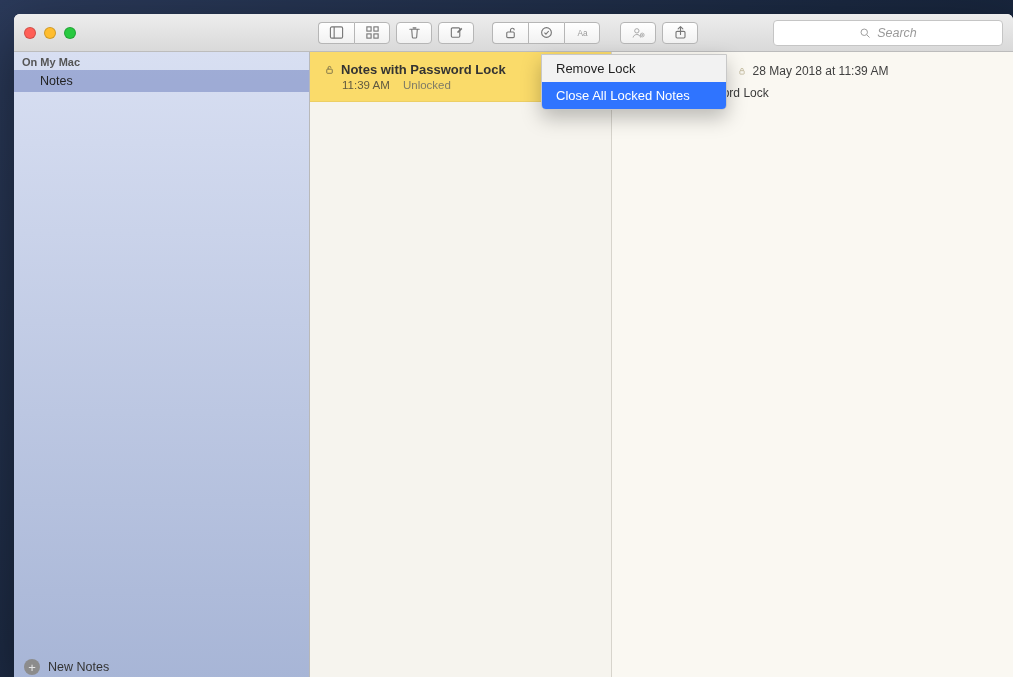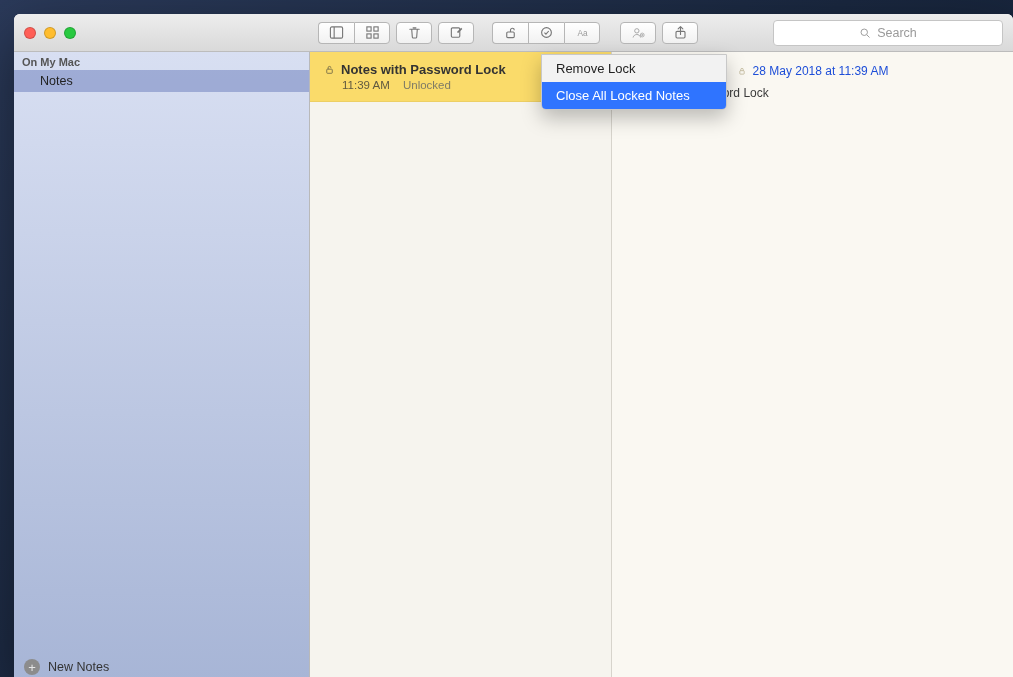--- a/index.html
+++ b/index.html
@@ -38,21 +38,21 @@
 }
 .tb-btn svg { width: 15px; height: 15px; display: block; }
 .seg { display: flex; }
 .seg .tb-btn { border-radius: 0; border-right-width: 0; }
 .seg .tb-btn:first-child { border-top-left-radius: 4px; border-bottom-left-radius: 4px; }
 .seg .tb-btn:last-child { border-top-right-radius: 4px; border-bottom-right-radius: 4px; border-right-width: 1px; }
 
 .search {
   flex: 1; height: 26px; background: #fff; border: 1px solid #c5c5c5; border-radius: 4px;
   display: flex; align-items: center; justify-content: center; color: #9a9a9a; font-size: 12.5px;
-  gap: 6px; max-width: 230px; margin-left: auto;
+  gap: 6px; max-width: 230px; margin-left: auto; font-style: italic;
 }
 .search svg { width: 12px; height: 12px; }
 
 
 .body { flex: 1; display: flex; min-height: 0; }
 .sidebar {
   width: 296px; background: linear-gradient(#d8dff2, #a7b5d6);
   display: flex; flex-direction: column; border-right: 1px solid #b9b9b9;
 }
 .sb-section { padding: 4px 6px 2px 8px; color: #555; font-size: 11px; font-weight: 700; }
@@ -79,21 +79,21 @@
 .note-row.selected { background: #fadb6a; }
 .note-row .hdr { display: flex; align-items: center; gap: 6px; color: #333; font-size: 13px; font-weight: 600; }
 .note-row .hdr svg { width: 11px; height: 11px; flex: 0 0 auto; }
 .note-row .meta { margin-top: 2px; font-size: 11.5px; color: #7f7b66; padding-left: 18px; }
 .note-row .meta .time { color: #5f5940; margin-right: 10px; }
 
 .editor {
   flex: 1; background: #faf8f2; display: flex; flex-direction: column; min-width: 0;
 }
 .editor-top {
-  padding: 12px 16px 4px; font-size: 12px; color: #1d4ed8; display: flex; align-items: center; gap: 6px;
+  padding: 12px 16px 4px; font-size: 12px; color: #404040; display: flex; align-items: center; gap: 6px;
   justify-content: center;
 }
 .editor-top svg { width: 10px; height: 10px; }
 .editor-title {
   padding: 4px 16px; font-size: 12px; color: #3b3b3b; text-align: left;
 }
 
 
 .menu {
   position: absolute; left: 527px; top: 40px; width: 186px;

